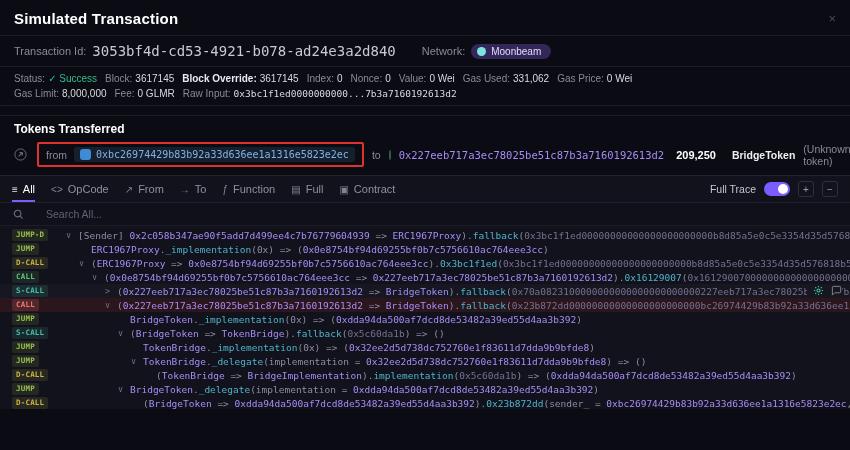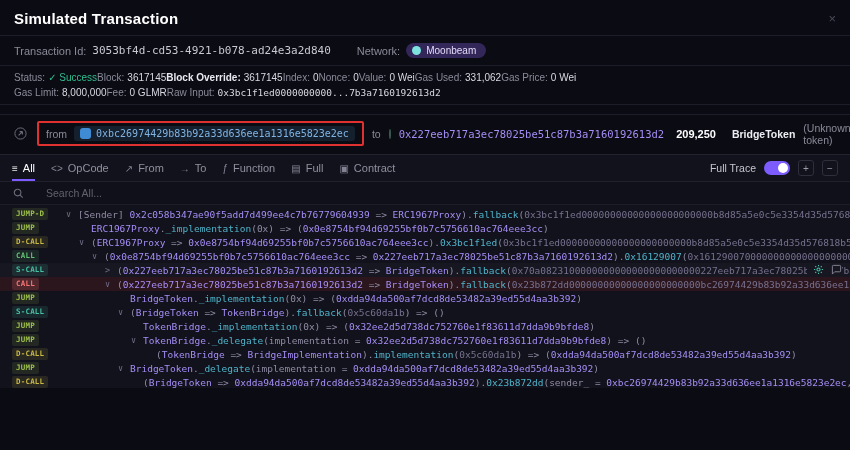--- a/index.html
+++ b/index.html
@@ -9,27 +9,27 @@
   .val{color:#d9d9e3}
   .purple{color:var(--purple,#a58df5)}
   .success{color:var(--success,#2fbf8f)}
   .emph{color:#e9e9f2;font-weight:700}
 
   header{display:flex;justify-content:space-between;align-items:center;padding:10px 14px 8px;border-bottom:1px solid #1d1d29}
   h1{font-size:15px;font-weight:700;color:#fff;letter-spacing:.2px}
   .hdr-close{color:#4a4a58;font-size:13px;line-height:1;cursor:pointer}
 
   .txid-row{display:flex;align-items:center;gap:6px;padding:7px 14px;border-bottom:1px solid #1d1d29}
-  .txid-val{font-family:"DejaVu Sans Mono",monospace;font-size:11px;color:#c9c9d4}
+  .txid-val{font-family:"DejaVu Sans Mono",monospace;font-size:14px;color:#c9c9d4}
   .net-lbl{margin-left:20px}
   .net-pill{display:inline-flex;align-items:center;gap:5px;background:var(--netpill,#332659);border-radius:10px;padding:2px 10px 2px 6px;color:#e3daf7;font-size:10px}
   .net-dot{width:9px;height:9px;border-radius:50%;background:#7ee3df;display:inline-block}
 
   .meta{padding:6px 14px;border-bottom:1px solid #1d1d29;display:flex;flex-direction:column;gap:4px}
-  .meta-row{display:flex;gap:0;white-space:nowrap;font-size:10px;align-items:flex-end;overflow:hidden}
+  .meta-row{display:flex;gap:8px;white-space:nowrap;font-size:10px;align-items:flex-end;overflow:hidden}
   .meta-item{display:flex;gap:3px;align-items:center}
   .meta-item .raw{font-family:"DejaVu Sans Mono",monospace;font-size:9.5px}
 
   .parties{padding:5px 14px 4px 8px;border-bottom:1px solid #1d1d29}
   .parties-line{display:flex;align-items:center;gap:26px}
   .red-box{border:2px solid var(--danger,#e03131);border-radius:2px}
   .sender-box{padding:4px 9px;display:inline-flex;gap:6px;align-items:center}
   .addr{font-family:"DejaVu Sans Mono",monospace;font-size:10.5px}
   .annotation{color:#f24a4a;font-size:11px;margin:3px 0 2px 296px}
 
@@ -145,20 +145,21 @@
         <span class="lbl">Raw Input:</span>
         <span class="val raw">0x3bc1f1ed0000000000...7b3a7160192613d2</span>
       </span>
     </div>
 </section>
 
 <section class="parties">
 </section>
 
 <section class="tokens">
+  <h2>Tokens Transferred</h2>
   <div class="transfer-row">
     <span style="display:inline-flex">
       <svg width="13" height="13" viewBox="0 0 13 13" fill="none">
           <circle cx="6.5" cy="6.5" r="5.6" stroke="#6b6b7a"></circle>
           <path d="M4.6 8.4L8.4 4.6M8.4 4.6H5.6M8.4 4.6V7.4" stroke="#6b6b7a" stroke-width="1.1"></path>
         </svg>
     </span>
     <span class="from-box red-box">
       <span class="lbl">from</span>
       <span class="addr-pill">

